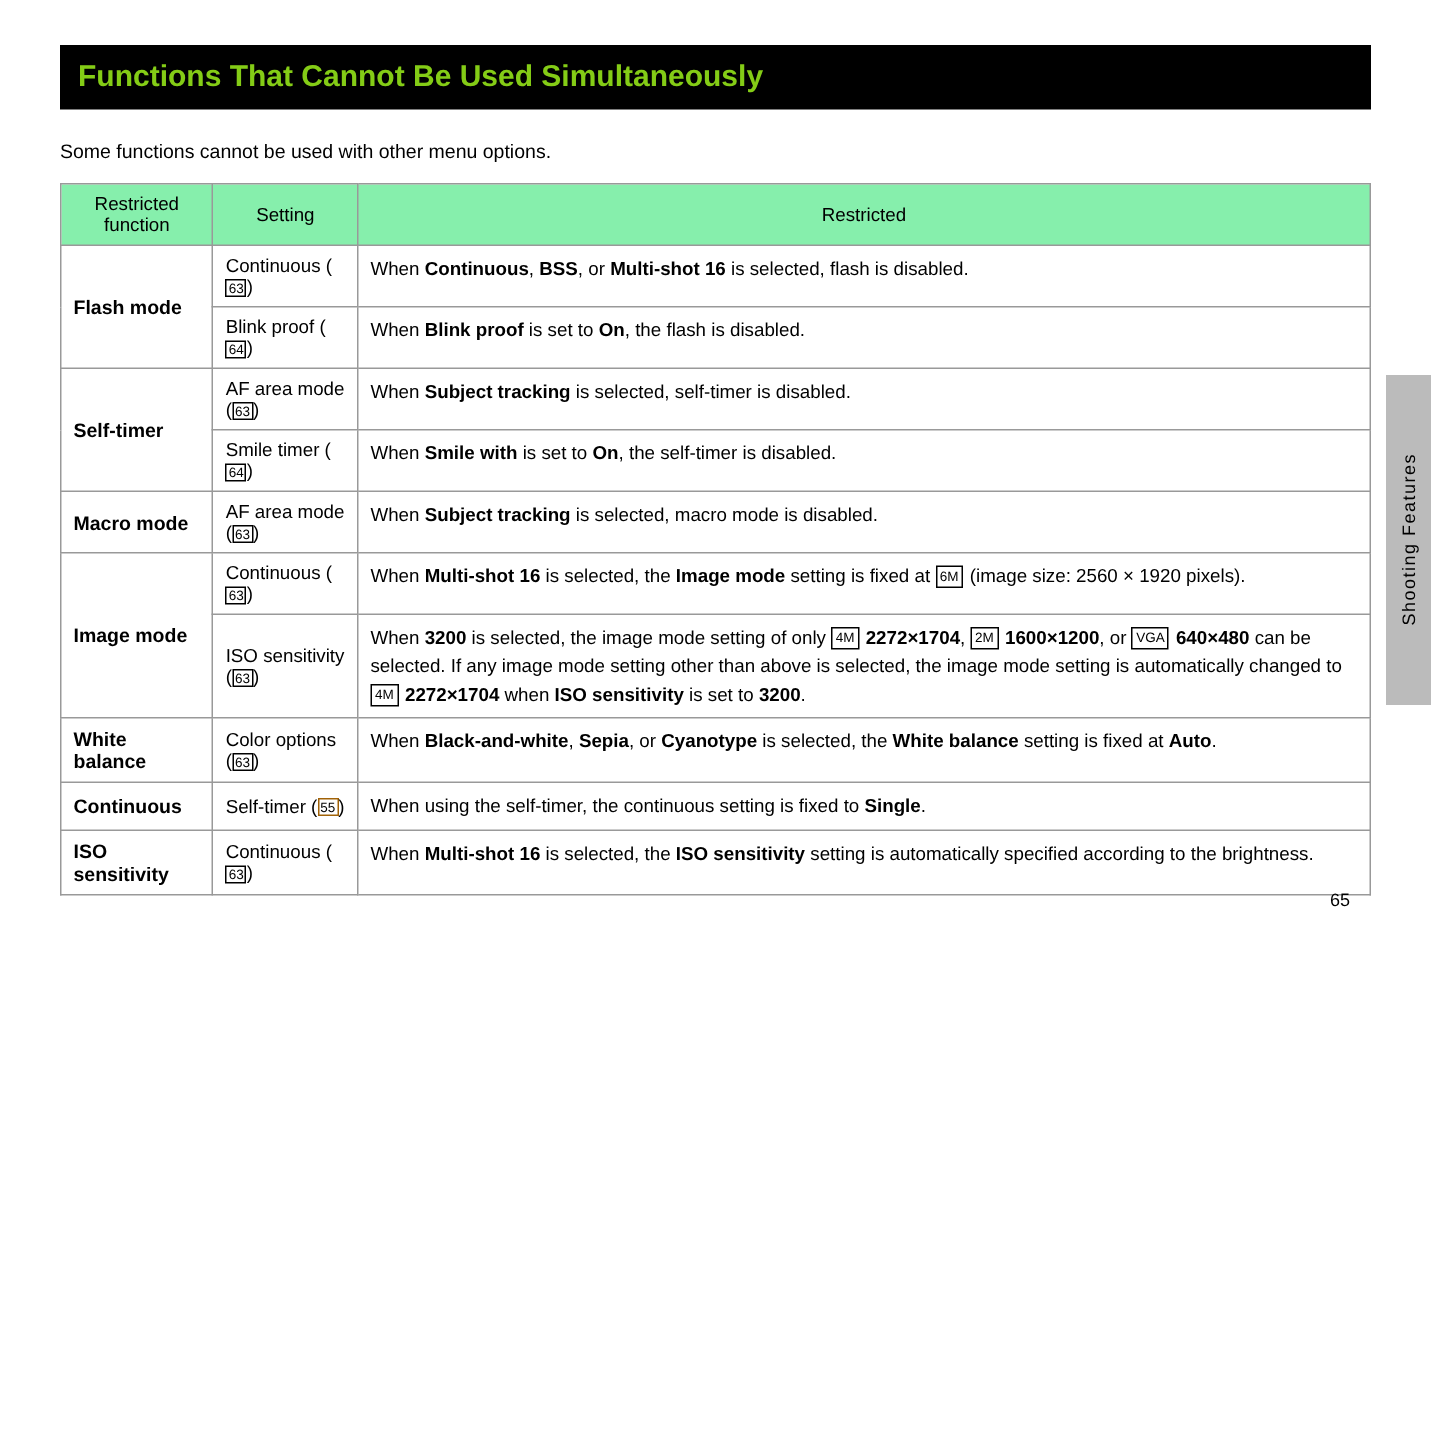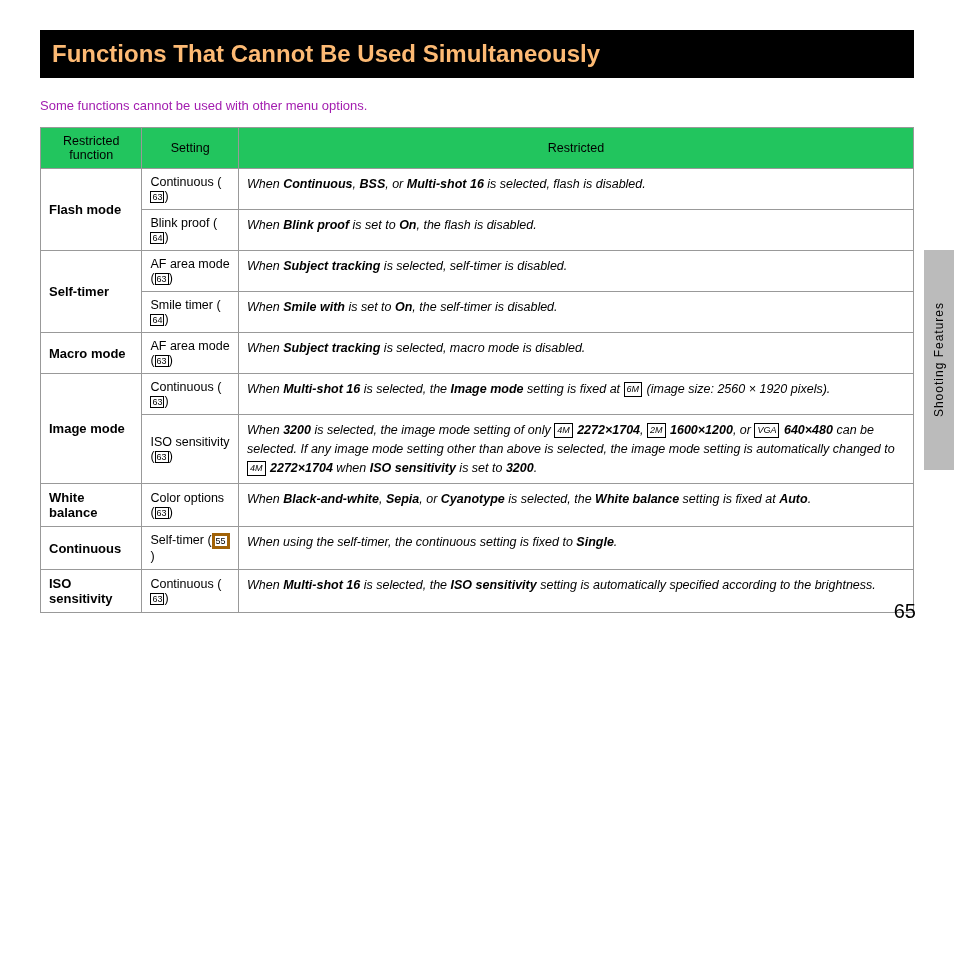--- a/index.html
+++ b/index.html
@@ -13,44 +13,44 @@
       min-height: 954px;
       position: relative;
     }
 
     .page-container {
       padding: 30px 40px 40px 40px;
       position: relative;
     }
 
     .page-title {
-      font-size: 24px;
+      font-size: 20px;
       font-weight: bold;
       background: #000;
-      color: #fdba74;
+      color: #84cc16;
       padding: 10px 12px;
       margin-bottom: 20px;
       display: block;
     }
 
     .intro-text {
       font-size: 13px;
       margin-bottom: 14px;
-      color: #a21caf;
+      color: #000000;
     }
 
     table {
       width: 100%;
       border-collapse: collapse;
       font-size: 12.5px;
     }
 
     table thead tr th {
       border: 1px solid #999;
-      background: #22c55e;
+      background: #86efac;
       padding: 6px 8px;
       text-align: center;
       font-weight: normal;
     }
 
     table tbody tr td {
       border: 1px solid #999;
       padding: 6px 8px;
       vertical-align: top;
     }
@@ -63,21 +63,20 @@
 
     td.col-setting {
       font-size: 12.5px;
       vertical-align: middle;
       border-radius: 15px;
     }
 
     td.col-description {
       font-size: 12.5px;
       line-height: 1.5;
-      font-style: italic;
     }
 
     .sidebar-label {
       position: absolute;
       right: 0;
       top: 250px;
       width: 30px;
       height: 220px;
       background: #bbb;
       display: flex;
@@ -90,22 +89,22 @@
       text-orientation: mixed;
       transform: rotate(180deg);
       font-size: 12px;
       color: #000;
       letter-spacing: 1px;
     }
 
     .page-number {
       position: absolute;
       bottom: 30px;
-      right: 38px;
-      font-size: 20px;
+      right: 54px;
+      font-size: 12px;
       color: #000;
     }
 
     .icon-box {
       display: inline-block;
       border: 1px solid #000;
       font-size: 9px;
       padding: 0 2px;
       margin-right: 1px;
       vertical-align: middle;
@@ -161,21 +160,21 @@
           <td class="col-setting">ISO sensitivity (<span style="display:inline-block;border:1px solid #000;font-size:9px;padding:0 1px;vertical-align:middle;">63</span>)</td>
           <td class="col-description">When <strong>3200</strong> is selected, the image mode setting of only <span class="icon-box">4M</span><strong> 2272×1704</strong>, <span class="icon-box">2M</span><strong> 1600×1200</strong>, or <span class="icon-box">VGA</span><strong> 640×480</strong> can be selected. If any image mode setting other than above is selected, the image mode setting is automatically changed to <span class="icon-box">4M</span><strong> 2272×1704</strong> when <strong>ISO sensitivity</strong> is set to <strong>3200</strong>.</td>
         </tr>
         <tr>
           <td class="col-restricted">White balance</td>
           <td class="col-setting">Color options (<span style="display:inline-block;border:1px solid #000;font-size:9px;padding:0 1px;vertical-align:middle;">63</span>)</td>
           <td class="col-description">When <strong>Black-and-white</strong>, <strong>Sepia</strong>, or <strong>Cyanotype</strong> is selected, the <strong>White balance</strong> setting is fixed at <strong>Auto</strong>.</td>
         </tr>
         <tr>
           <td class="col-restricted">Continuous</td>
-          <td class="col-setting">Self-timer (<span style="display:inline-block;border:3px solid #a16207;font-size:9px;padding:0 1px;vertical-align:middle;">55</span>)</td>
+          <td class="col-setting">Self-timer (<span style="display:inline-block;border:1px solid #a16207;font-size:9px;padding:0 1px;vertical-align:middle;">55</span>)</td>
           <td class="col-description">When using the self-timer, the continuous setting is fixed to <strong>Single</strong>.</td>
         </tr>
         <tr>
           <td class="col-restricted">ISO sensitivity</td>
           <td class="col-setting">Continuous (<span style="display:inline-block;border:1px solid #000;font-size:9px;padding:0 1px;vertical-align:middle;">63</span>)</td>
           <td class="col-description">When <strong>Multi-shot 16</strong> is selected, the <strong>ISO sensitivity</strong> setting is automatically specified according to the brightness.</td>
         </tr>
       </tbody>
   </table>
 

